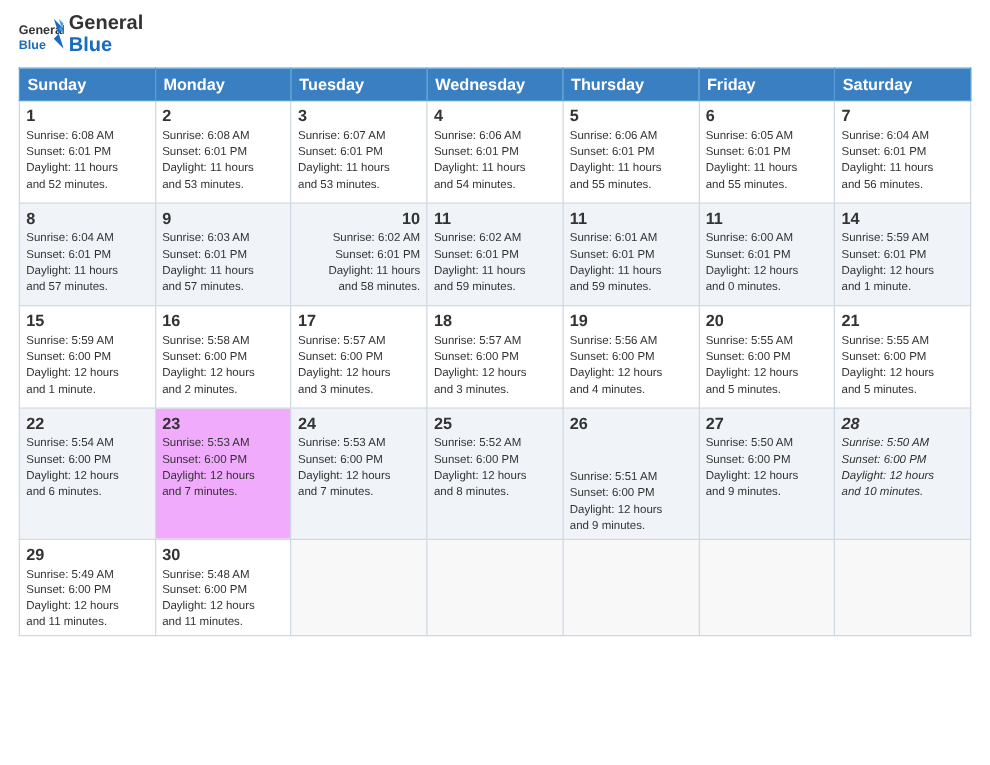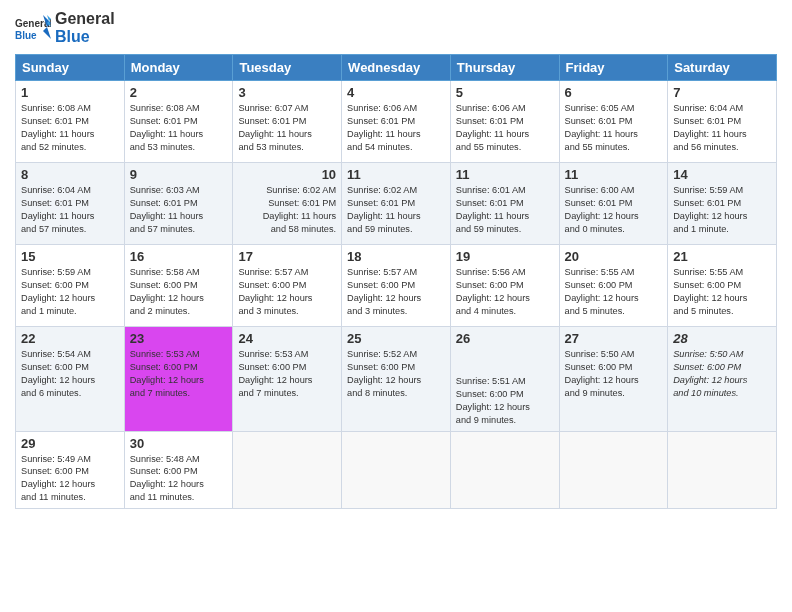--- a/index.html
+++ b/index.html
@@ -275,21 +275,21 @@
           </td>
         </tr>
         <tr>
           <td style="background: rgb(240, 244, 248);">
             <span class="day-num">22</span>
             <div class="day-info" style="white-space: pre-line;">Sunrise: 5:54 AM
 Sunset: 6:00 PM
 Daylight: 12 hours
 and 6 minutes.</div>
           </td>
-          <td style="background: #d946ef;">
+          <td style="background: #f0abfc;">
             <span class="day-num">23</span>
             <div class="day-info" style="white-space: pre-line;">Sunrise: 5:53 AM
 Sunset: 6:00 PM
 Daylight: 12 hours
 and 7 minutes.</div>
           </td>
           <td style="background: rgb(240, 244, 248);">
             <span class="day-num">24</span>
             <div class="day-info" style="white-space: pre-line;">Sunrise: 5:53 AM
 Sunset: 6:00 PM

